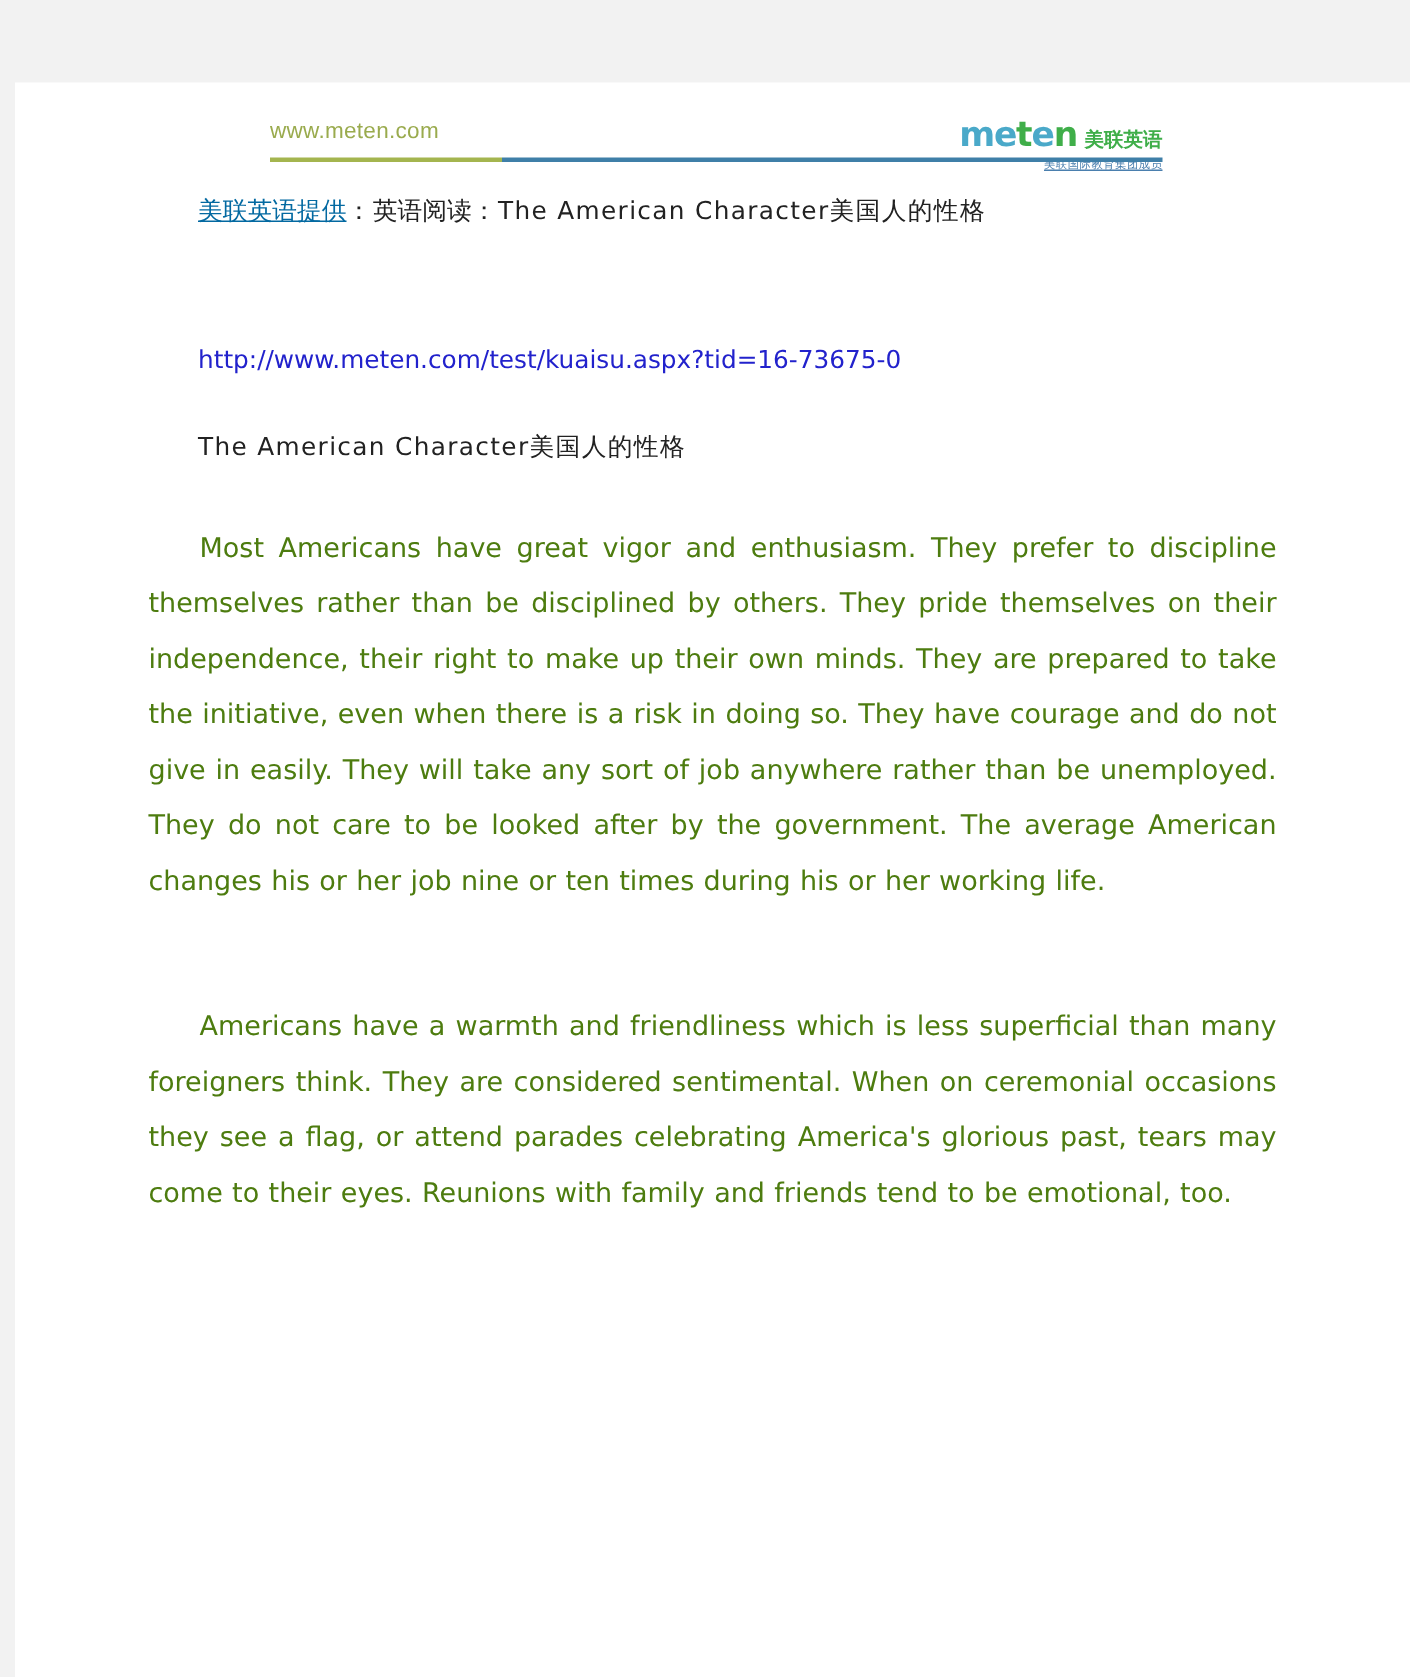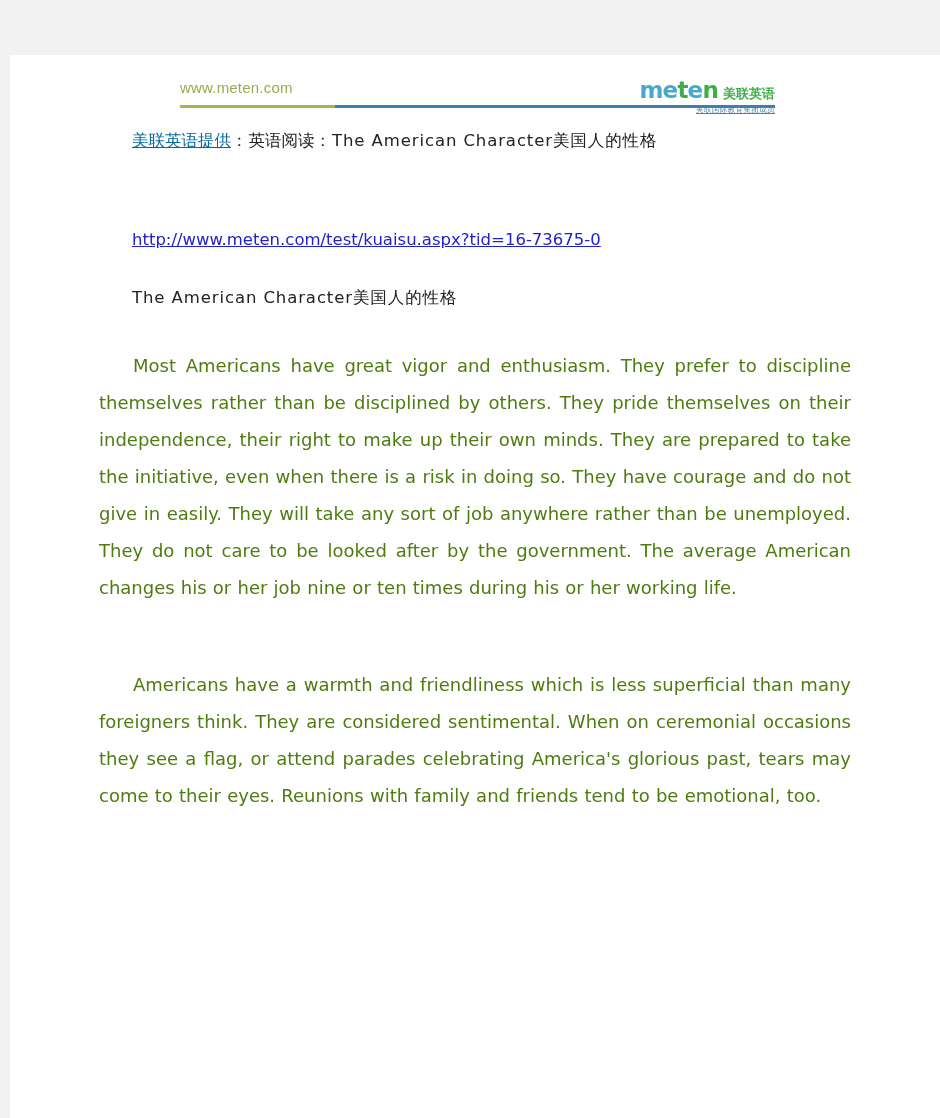--- a/index.html
+++ b/index.html
@@ -125,21 +125,20 @@
   .line-plain {
     font-size: 16.5px;
     margin-left: 33px;
     white-space: nowrap;
     font-family: "DejaVu Sans", sans-serif;
   }
   .line-url {
     font-size: 16.5px;
     margin-left: 33px;
     color: #2222cc;
-    text-decoration: underline;
     white-space: nowrap;
     font-family: "DejaVu Sans", sans-serif;
   }
   .line-heading {
     font-size: 16.5px;
     margin-left: 33px;
     letter-spacing: 0.9px;
     white-space: nowrap;
     font-family: "DejaVu Sans", sans-serif;
   }

